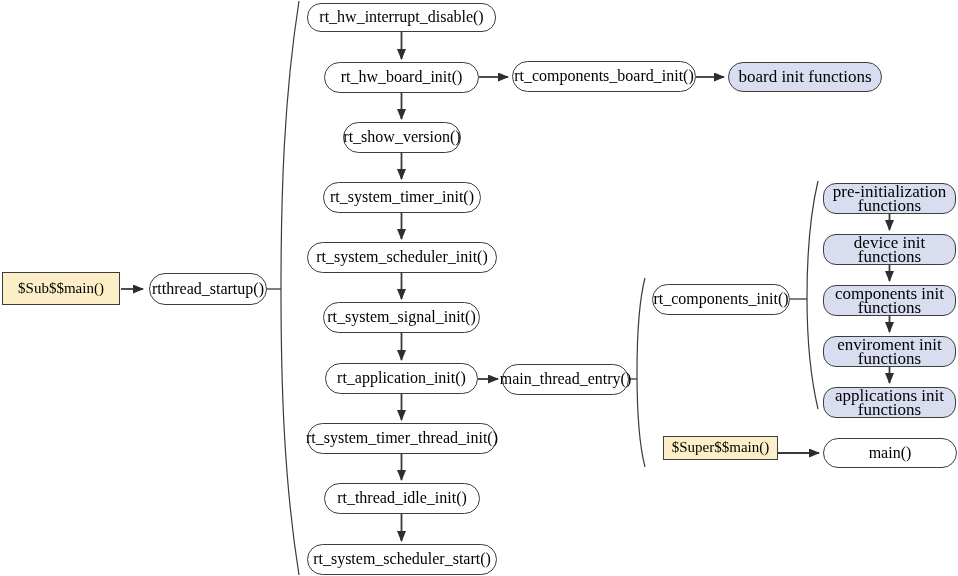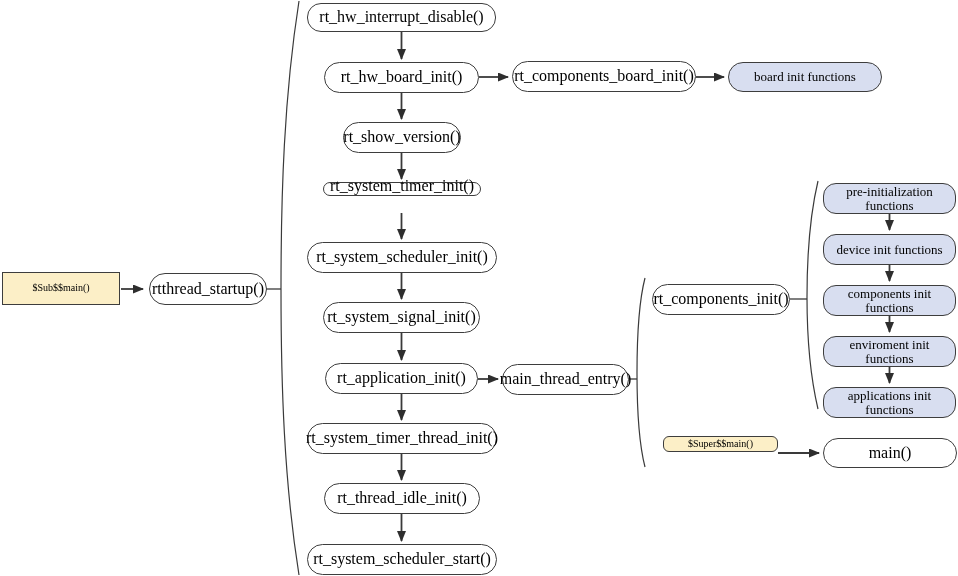--- a/index.html
+++ b/index.html
@@ -8,46 +8,46 @@
     font-family:"Liberation Serif", serif;overflow:hidden;
   }
   .wires{position:absolute;left:0;top:0;width:958px;height:576px;}
   .node{
     position:absolute;box-sizing:border-box;
     display:flex;align-items:center;justify-content:center;text-align:center;
     border:1.4px solid #3d3d3d;background:#ffffff;
     font-size:16px;color:#000;white-space:nowrap;line-height:1.05;
   }
   .stadium{border-radius:16px;}
-  .blue{background:#d8def0;border-radius:13px;white-space:normal;font-size:13px;line-height:13.5px;padding:8px 5px;}
-  .yellow{background:#fcefc7;border-radius:0;border-width:1.7px;font-size:10px;}
+  .blue{background:#d8def0;border-radius:13px;white-space:normal;font-size:17px;line-height:13.5px;padding:8px 5px;}
+  .yellow{background:#fcefc7;border-radius:0;border-width:1.7px;font-size:15px;}
 
   
   .n-sub{left:2px;top:272px;width:118px;height:33px;}
   .n-startup{left:149px;top:273px;width:118px;height:32px;}
   .n-interrupt{left:307px;top:3px;width:189px;height:29px;border-radius:14px;}
   .n-board{left:324px;top:62px;width:155px;height:31px;}
   .n-compboard{left:512px;top:61px;width:184px;height:31px;}
   .n-boardfuncs{left:728px;top:62px;width:154px;height:30px;border-radius:15px;white-space:nowrap;}
   .n-version{left:343px;top:122px;width:118px;height:31px;}
-  .n-timer{left:323px;top:182px;width:158px;height:14px;align-items:flex-end;}
+  .n-timer{left:323px;top:182px;width:158px;height:31px;}
   .n-schedinit{left:307px;top:242px;width:190px;height:31px;font-family:Liberation Serif, serif;}
   .n-signal{left:323px;top:302px;width:157px;height:31px;}
   .n-app{left:325px;top:363px;width:153px;height:31px;}
   .n-mainentry{left:502px;top:364px;width:127px;height:31px;}
   .n-timerthread{left:307px;top:423px;width:190px;height:31px;}
   .n-idle{left:324px;top:483px;width:156px;height:31px;}
   .n-schedstart{left:307px;top:544px;width:190px;height:31px;}
   .n-compinit{left:652px;top:284px;width:138px;height:31px;}
   .n-pre{left:823px;top:183px;width:133px;height:31px;}
   .n-device{left:823px;top:234px;width:133px;height:31px;}
   .n-comp{left:823px;top:285px;width:133px;height:31px;}
   .n-env{left:823px;top:336px;width:133px;height:31px;}
   .n-apps{left:823px;top:387px;width:133px;height:31px;}
-  .n-super{left:663px;top:436px;width:115px;height:16px;border-radius:6px;}
+  .n-super{left:663px;top:436px;width:115px;height:24px;}
   .n-main{left:823px;top:438px;width:134px;height:30px;}
 </style>
 </head>
 <body>
 
 <div class="canvas">
 
   <svg class="wires" viewBox="0 0 958 576" xmlns="http://www.w3.org/2000/svg">
     <defs>
       <marker id="ah" markerUnits="userSpaceOnUse" markerWidth="12" markerHeight="10" refX="10" refY="4.5" orient="auto">

